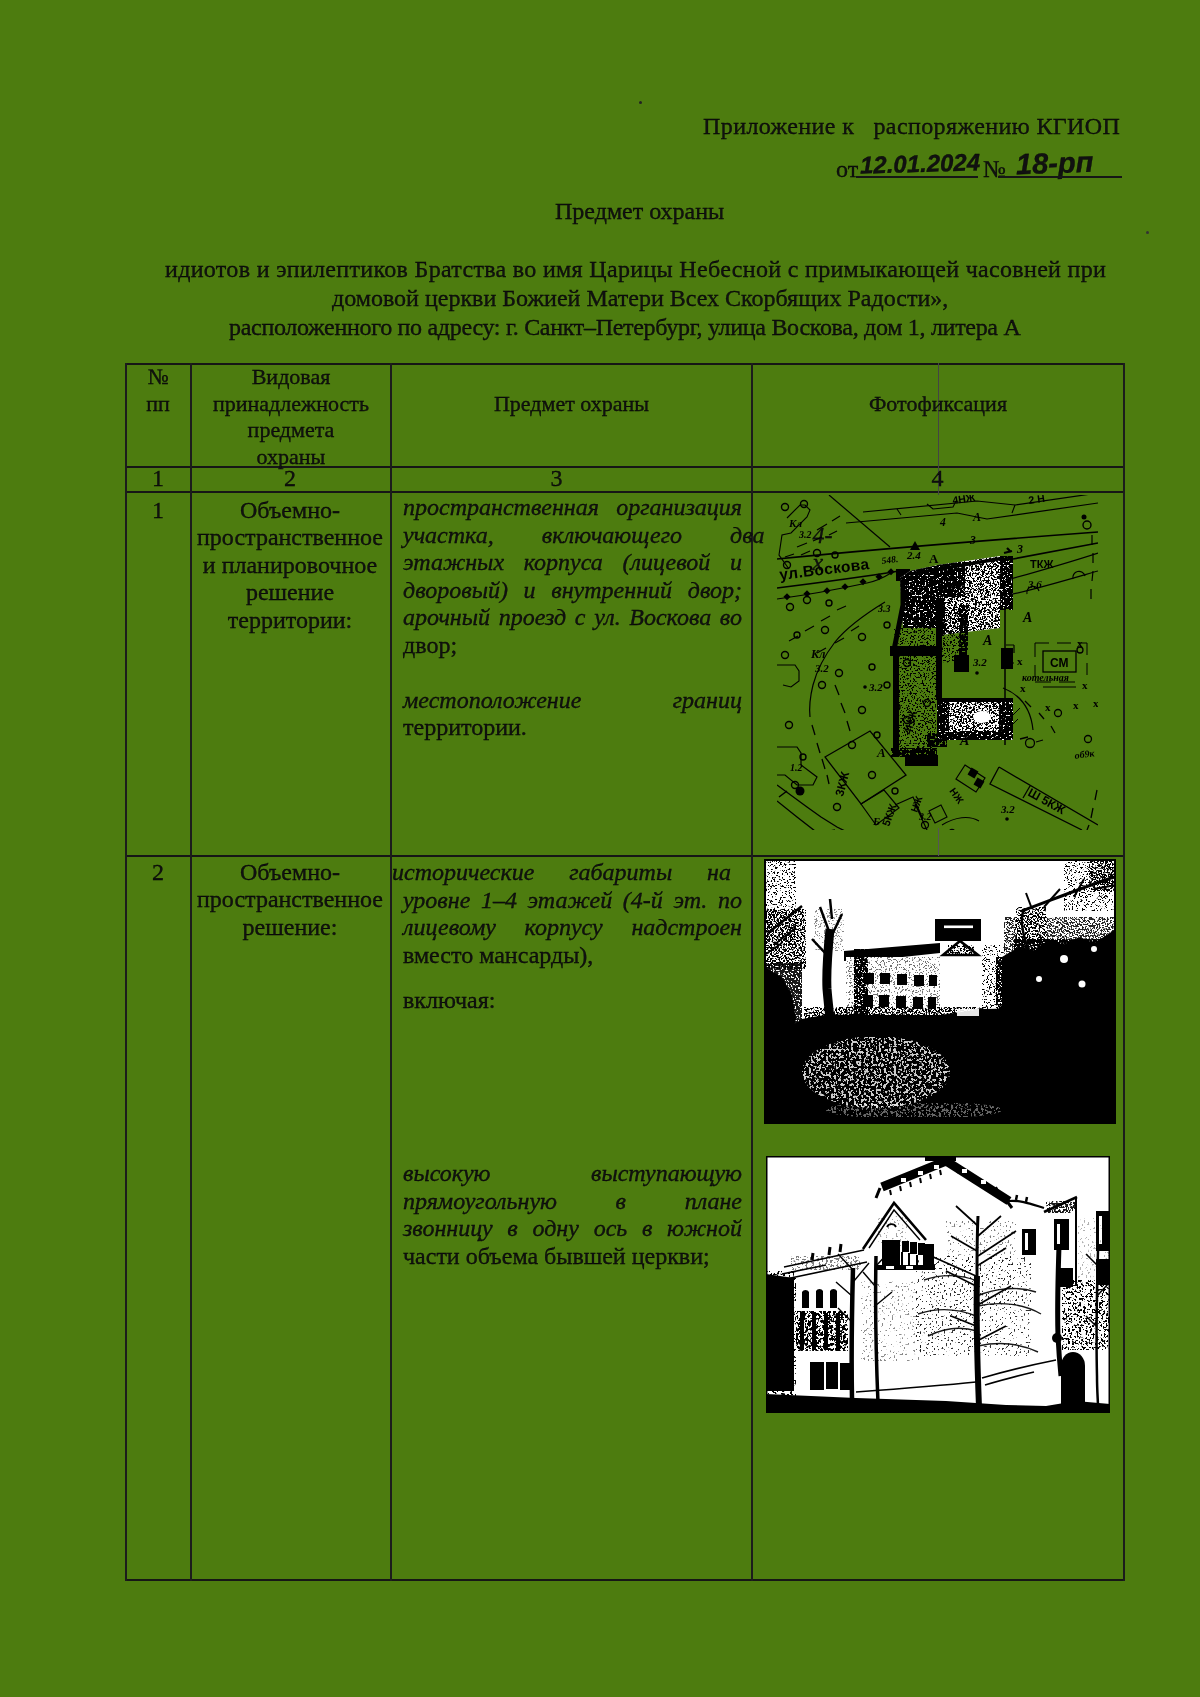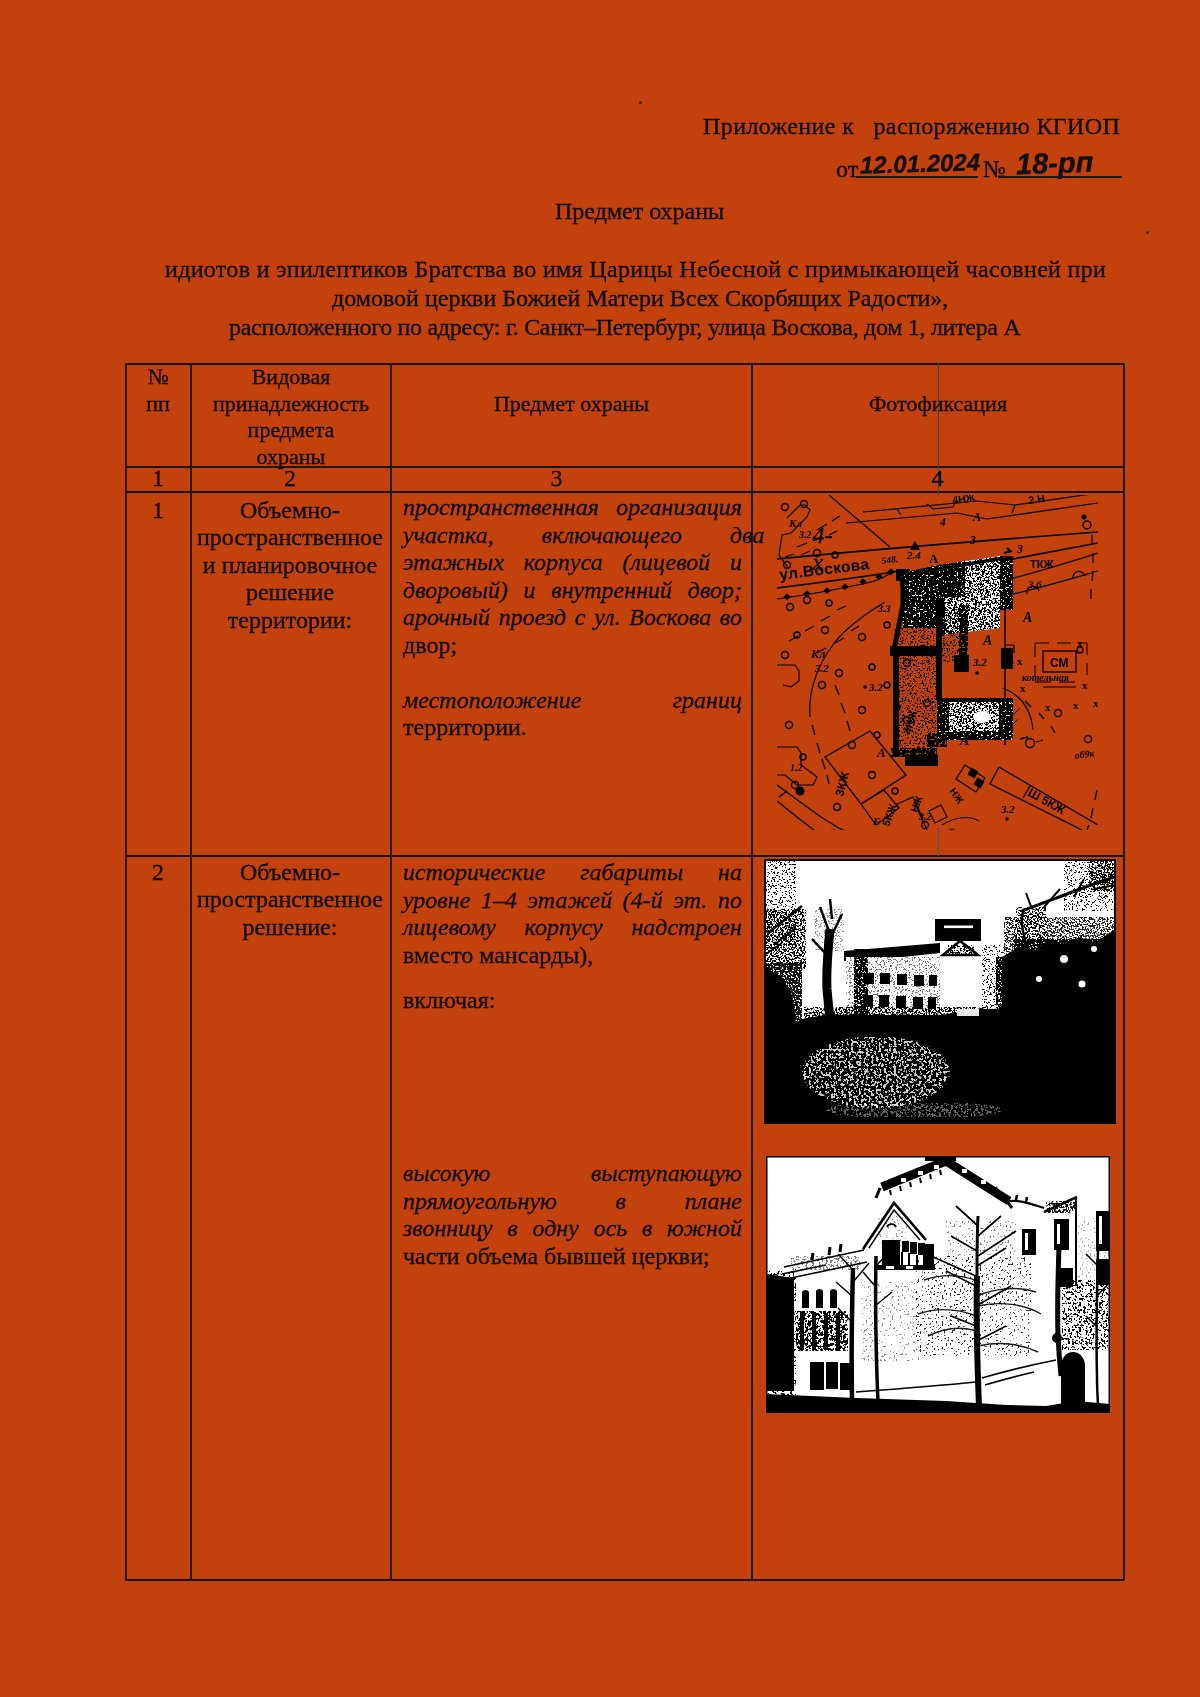--- a/index.html
+++ b/index.html
@@ -1,16 +1,16 @@
 <!DOCTYPE html>
 <html><head>
 <meta charset="utf-8">
 <style>
   html,body{margin:0;padding:0;background:#fff;}
-  #page{position:relative;width:1200px;height:1697px;background:#c2410c;overflow:hidden;
+  #page{position:relative;width:1200px;height:1697px;background:#4d7c0f;overflow:hidden;
         font-family:"Liberation Serif",serif;color:#111;}
   .t{position:absolute;white-space:nowrap;}
   .ser{font-family:"Liberation Serif",serif;font-size:24px;line-height:27.5px;}
   .t,.jrow,.c2{-webkit-text-stroke:0.3px #000;}
   .hl{position:absolute;background:#161616;}
   .vl{position:absolute;background:#1c1c1c;}
   .jrow{position:absolute;display:flex;justify-content:space-between;font-size:24px;line-height:27.5px;font-style:italic;}
   .c2{position:absolute;text-align:center;font-size:24px;line-height:27.4px;}
 </style>
 </head>
@@ -438,21 +438,21 @@
   <circle cx="175" cy="338" r="3.5" stroke-width="1.3"></circle>
 
   <text x="142" y="325" fill="#000" stroke="none" font-family="Liberation Serif" font-size="10" font-style="italic" font-weight="bold">3.2</text>
 </g>
 </svg>
 
 <div class="c2" style="left:125px;top:859px;width:66px;">2</div>
 
 <div class="c2" style="left:190px;top:859px;width:200px;">Объемно-<br>пространственное<br>решение:</div>
 
-<div class="jrow" style="left:403px;top:859px;width:339px;">
+<div class="jrow" style="left:392px;top:859px;width:339px;">
       <span>исторические</span>
       <span>габариты</span>
       <span>на</span>
     </div>
 <div class="jrow" style="left:403px;top:886.5px;width:339px;">
       <span>уровне</span>
       <span>1–4</span>
       <span>этажей</span>
       <span>(4-й</span>
       <span>эт.</span>

